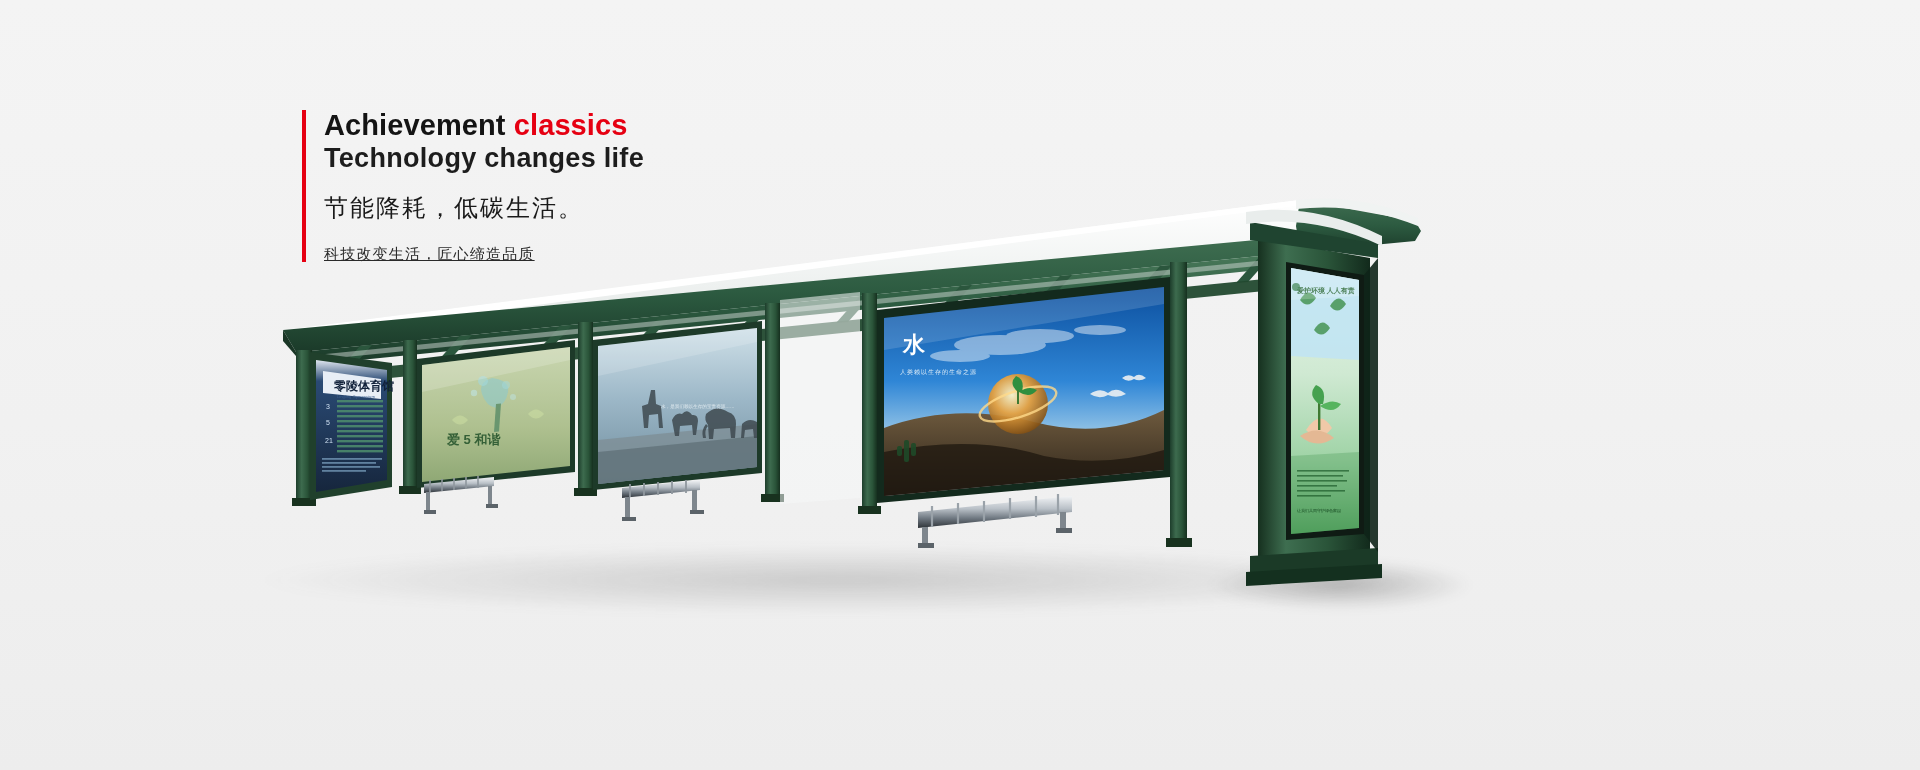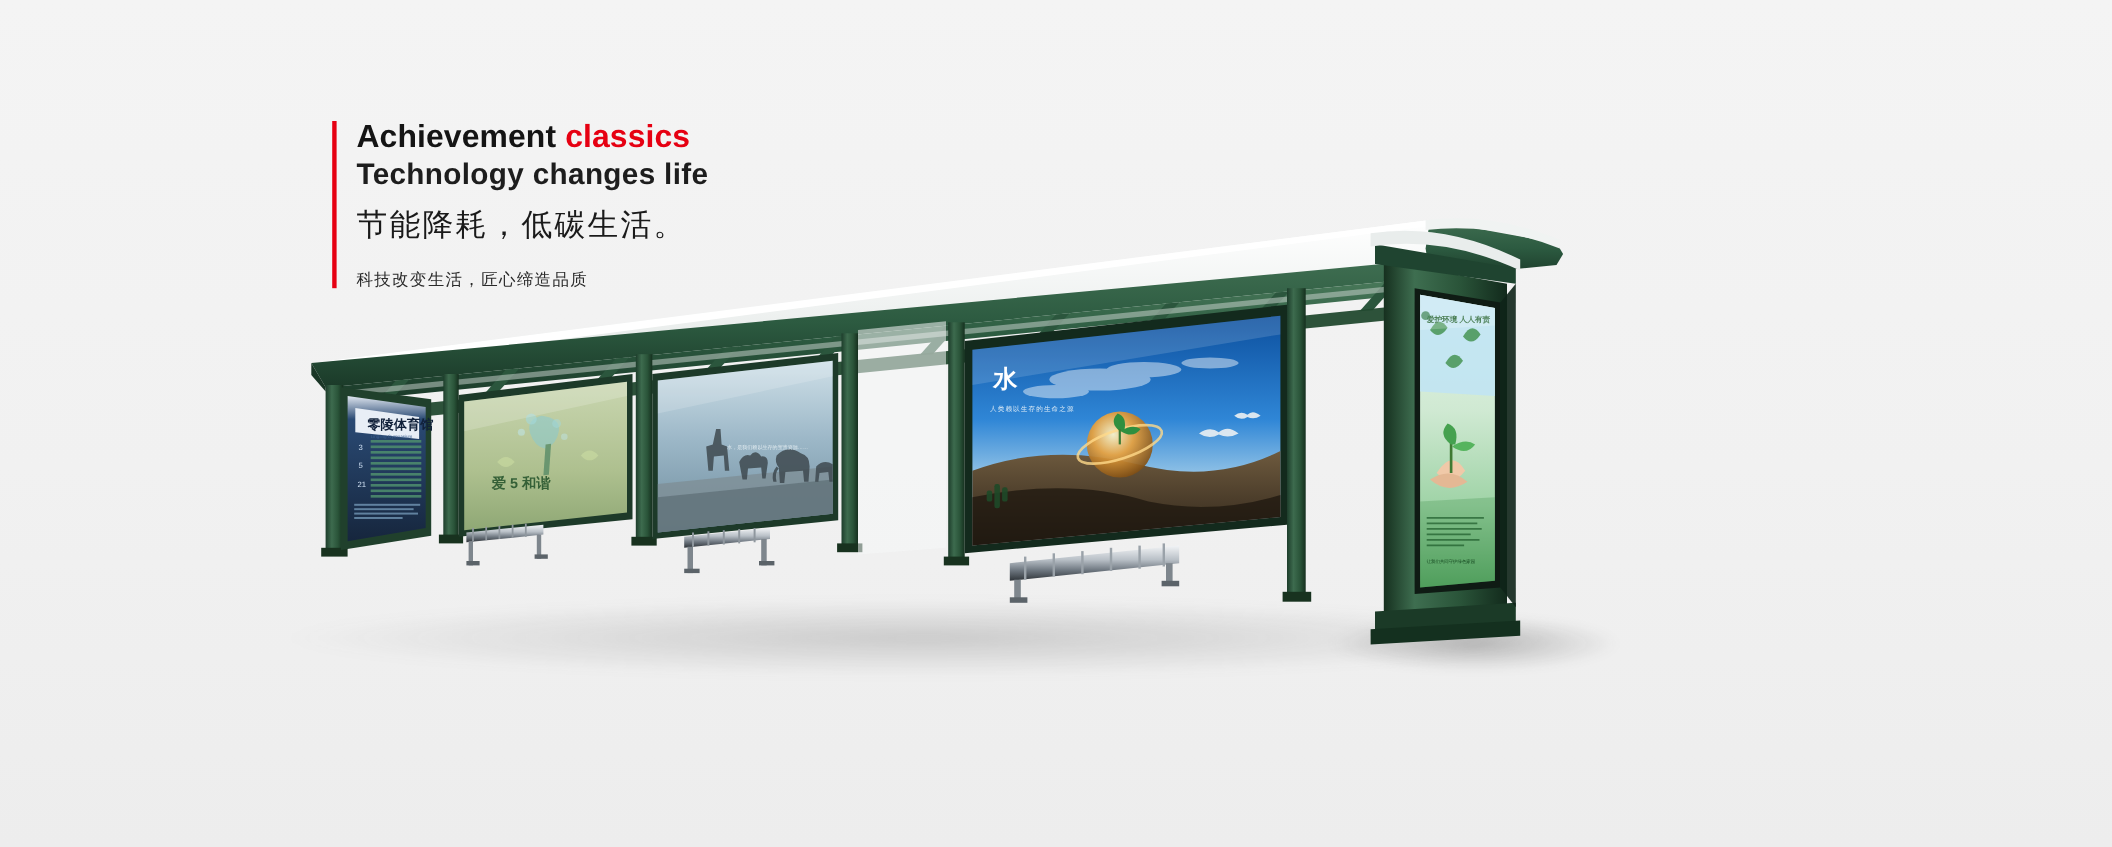--- a/index.html
+++ b/index.html
@@ -14,24 +14,24 @@
 
   
   .headline { position:absolute; left:302px; top:108px; padding-left:22px; }
   .headline .rule { position:absolute; left:0; top:2px; width:4px; height:152px;
       background:#e60012; }
   .h-line1 { font-size:29px; font-weight:bold; color:#141414; letter-spacing:.1px;
       line-height:34px; white-space:nowrap; }
   .h-line1 .accent { color:#e60012; }
   .h-line2 { font-size:27px; font-weight:700; color:#1d1d1d; line-height:33px;
       letter-spacing:.3px; white-space:nowrap; }
-  .h-line3 { font-size:28px; font-weight:500; color:#1a1a1a; line-height:34px;
-      margin-top:16px; letter-spacing:2px; white-space:nowrap;font-family:Liberation Mono, monospace; }
+  .h-line3 { font-size:24px; font-weight:500; color:#1a1a1a; line-height:34px;
+      margin-top:16px; letter-spacing:2px; white-space:nowrap; }
   .h-line4 { font-size:15px; color:#2a2a2a; margin-top:20px; letter-spacing:1.2px;
-      white-space:nowrap; }
+      white-space:nowrap;text-decoration:underline; }
 
   
   #shelter { position:absolute; left:0; top:0; width:1920px; height:770px; }
   #shelter svg { display:block; }
 
   .shadow-ground { position:absolute; left:250px; top:545px; width:1180px; height:70px;
       background:radial-gradient(ellipse at center, rgba(60,60,60,.20) 0%, rgba(60,60,60,0) 70%);
       filter:blur(5px); }
   .shadow-pillar { position:absolute; left:1210px; top:560px; width:260px; height:50px;
       background:radial-gradient(ellipse at center, rgba(40,40,40,.28) 0%, rgba(40,40,40,0) 72%);

